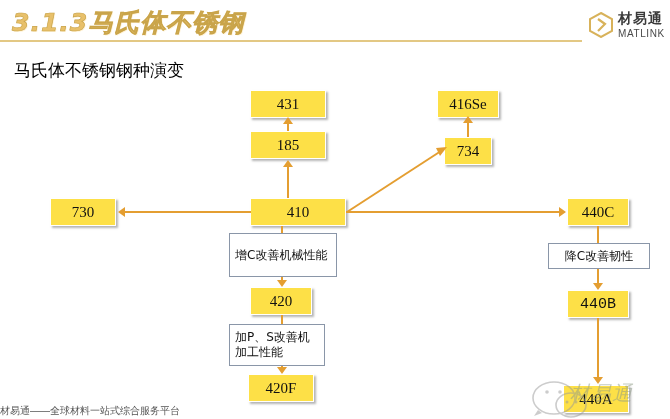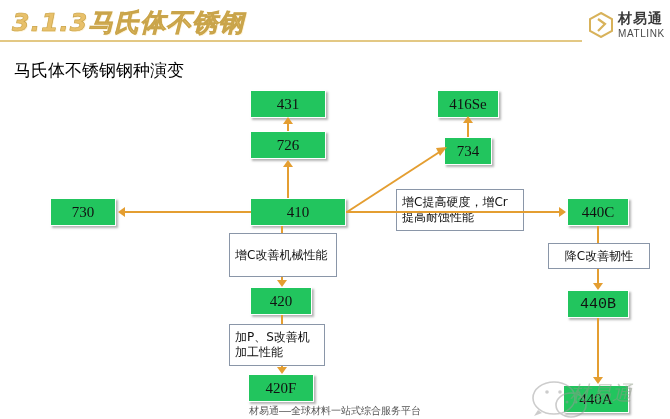--- a/index.html
+++ b/index.html
@@ -43,21 +43,21 @@
   
   .subtitle{
     position:absolute;left:14px;top:55px;
     font-family:"DejaVu Sans",sans-serif;
     font-size:17px;color:#000000;white-space:nowrap;
   }
 
   
   .gbox{
     position:absolute;
-    background:#22c55e;
+    background:#fde047;
     border:1px solid #ffffff;
     box-shadow:2px 2px 2px rgba(120,120,120,0.55);
     display:flex;align-items:center;justify-content:center;
     font-family:"Liberation Serif","DejaVu Serif",serif;
     font-size:15px;color:#111;
     box-sizing:border-box;
   }
   .wbox{
     position:absolute;
     background:#ffffff;
@@ -84,22 +84,22 @@
   
   .wm{position:absolute;left:524px;top:374px;width:140px;height:40px;opacity:0.5;}
   .wm-txt{
     position:absolute;left:46px;top:2px;
     font-family:"DejaVu Sans",sans-serif;font-size:20px;
     font-style:italic;color:#8e9a86;letter-spacing:1px;white-space:nowrap;
   }
 
   
   .footer{
-    position:absolute;left:0;top:400px;width:670px;text-align:center;
-    font-family:Liberation Mono, monospace;font-size:10px;color:#555;
+    position:absolute;left:0;top:400px;width:670px;
+    font-family:Liberation Sans, sans-serif;font-size:10px;color:#555;
   }
 </style>
 </head>
 <body>
 
 <div id="slide">
 
   <div class="hdr-title">3.1.3马氏体不锈钢</div>
   <div class="hdr-rule"></div>
 
@@ -109,21 +109,21 @@
       <path d="M10 7 L17 12 L10 19" fill="none" stroke="#d8b25a" stroke-width="2.2"></path>
     </svg>
     <div class="logo-cn">材易通</div>
     <div class="logo-en">MATLINK</div>
   </div>
 
   <div class="subtitle">马氏体不锈钢钢种演变</div>
 
   <div class="gbox" style="left:250px;top:86px;width:76px;height:28px;">431</div>
 
-  <div class="gbox" style="left:250px;top:127px;width:76px;height:28px;">726</div>
+  <div class="gbox" style="left:250px;top:127px;width:76px;height:28px;">185</div>
 
   <div class="gbox" style="left:50px;top:194px;width:66px;height:28px;">730</div>
 
   <div class="gbox" style="left:250px;top:194px;width:96px;height:28px;">410</div>
 
   <div class="gbox" style="left:437px;top:86px;width:62px;height:28px;">416Se</div>
 
   <div class="gbox" style="left:444px;top:133px;width:48px;height:28px;">734</div>
 
   <div class="gbox" style="left:567px;top:194px;width:62px;height:28px;">440C</div>
@@ -131,21 +131,20 @@
   <div class="gbox" style="left:567px;top:286px;width:62px;height:28px;font-family:Liberation Mono, monospace;">440B</div>
 
   <div class="gbox" style="left:563px;top:381px;width:66px;height:28px;">440A</div>
 
   <div class="gbox" style="left:250px;top:283px;width:62px;height:28px;">420</div>
 
   <div class="gbox" style="left:248px;top:370px;width:66px;height:28px;">420F</div>
 
   <div class="wbox" style="left:229px;top:229px;width:108px;height:44px;">增C改善机械性能</div>
 
-  <div class="wbox" style="left:396px;top:185px;width:128px;height:42px;">增C提高硬度，增Cr提高耐蚀性能</div>
 
   <div class="wbox ctr" style="left:548px;top:239px;width:102px;height:26px;">降C改善韧性</div>
 
   <div class="wbox" style="left:229px;top:320px;width:96px;height:42px;">加P、S改善机加工性能</div>
 
   <div class="arr arrv" style="left:287px;top:118px;height:9px;"></div>
   <div class="head head-up" style="left:283px;top:113px;"></div>
 
   <div class="arr arrv" style="left:287px;top:161px;height:33px;"></div>
   <div class="head head-up" style="left:283px;top:156px;"></div>

